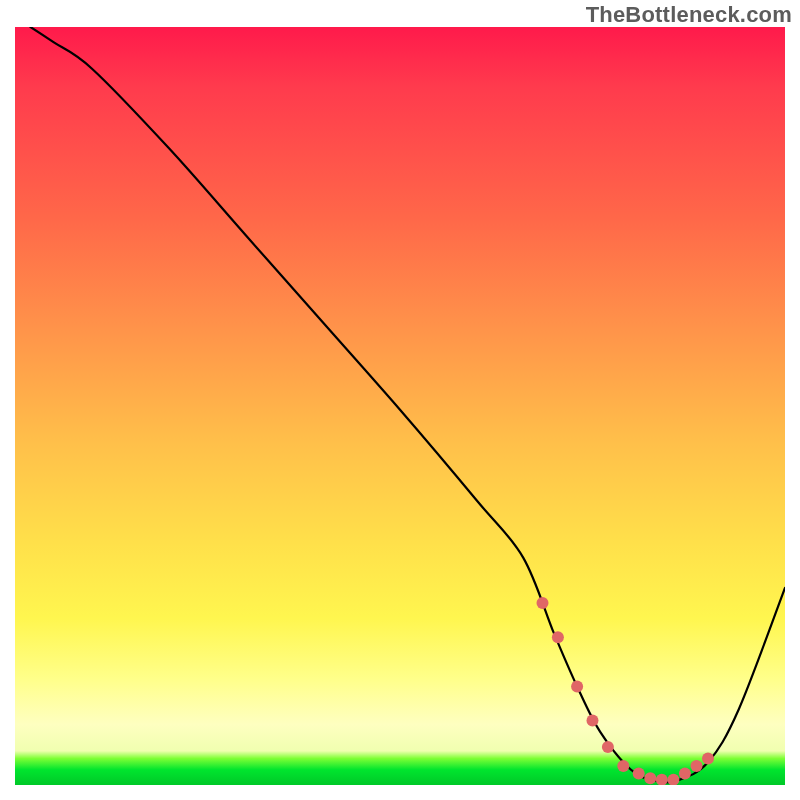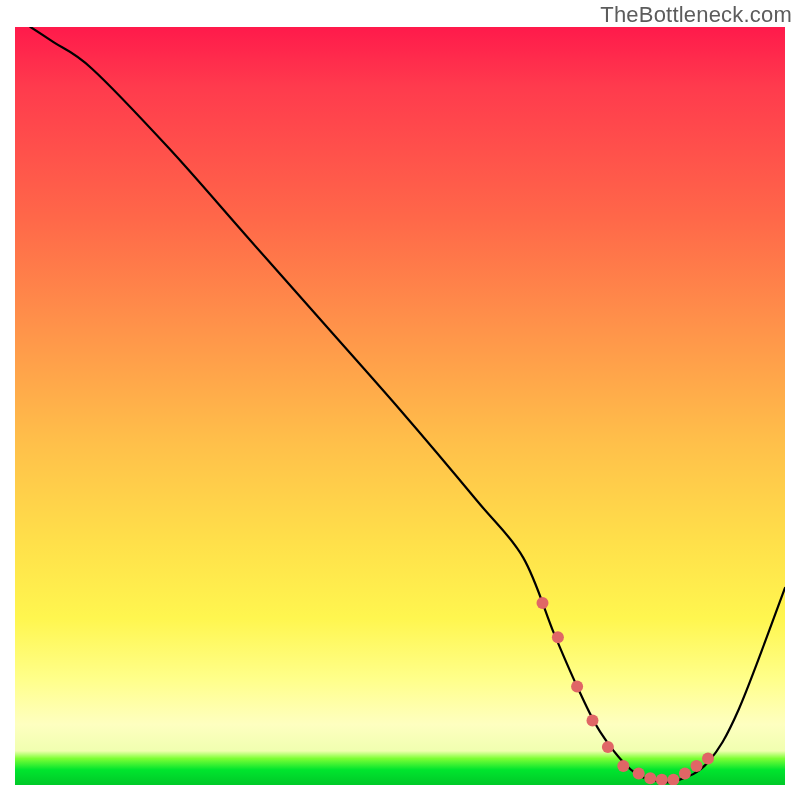--- a/index.html
+++ b/index.html
@@ -14,21 +14,21 @@
   .container {
     position: relative;
     width: 800px;
     height: 800px;
   }
   .watermark {
     position: absolute;
     top: 2px;
     right: 8px;
     font-size: 22px;
-    font-weight: normal;
+    font-weight: bold;
     color: #5c5c5c;
     letter-spacing: 0.2px;
     z-index: 10;
   }
   .plot-area {
     position: absolute;
     left: 15px;
     top: 27px;
     width: 770px;
     height: 758px;

